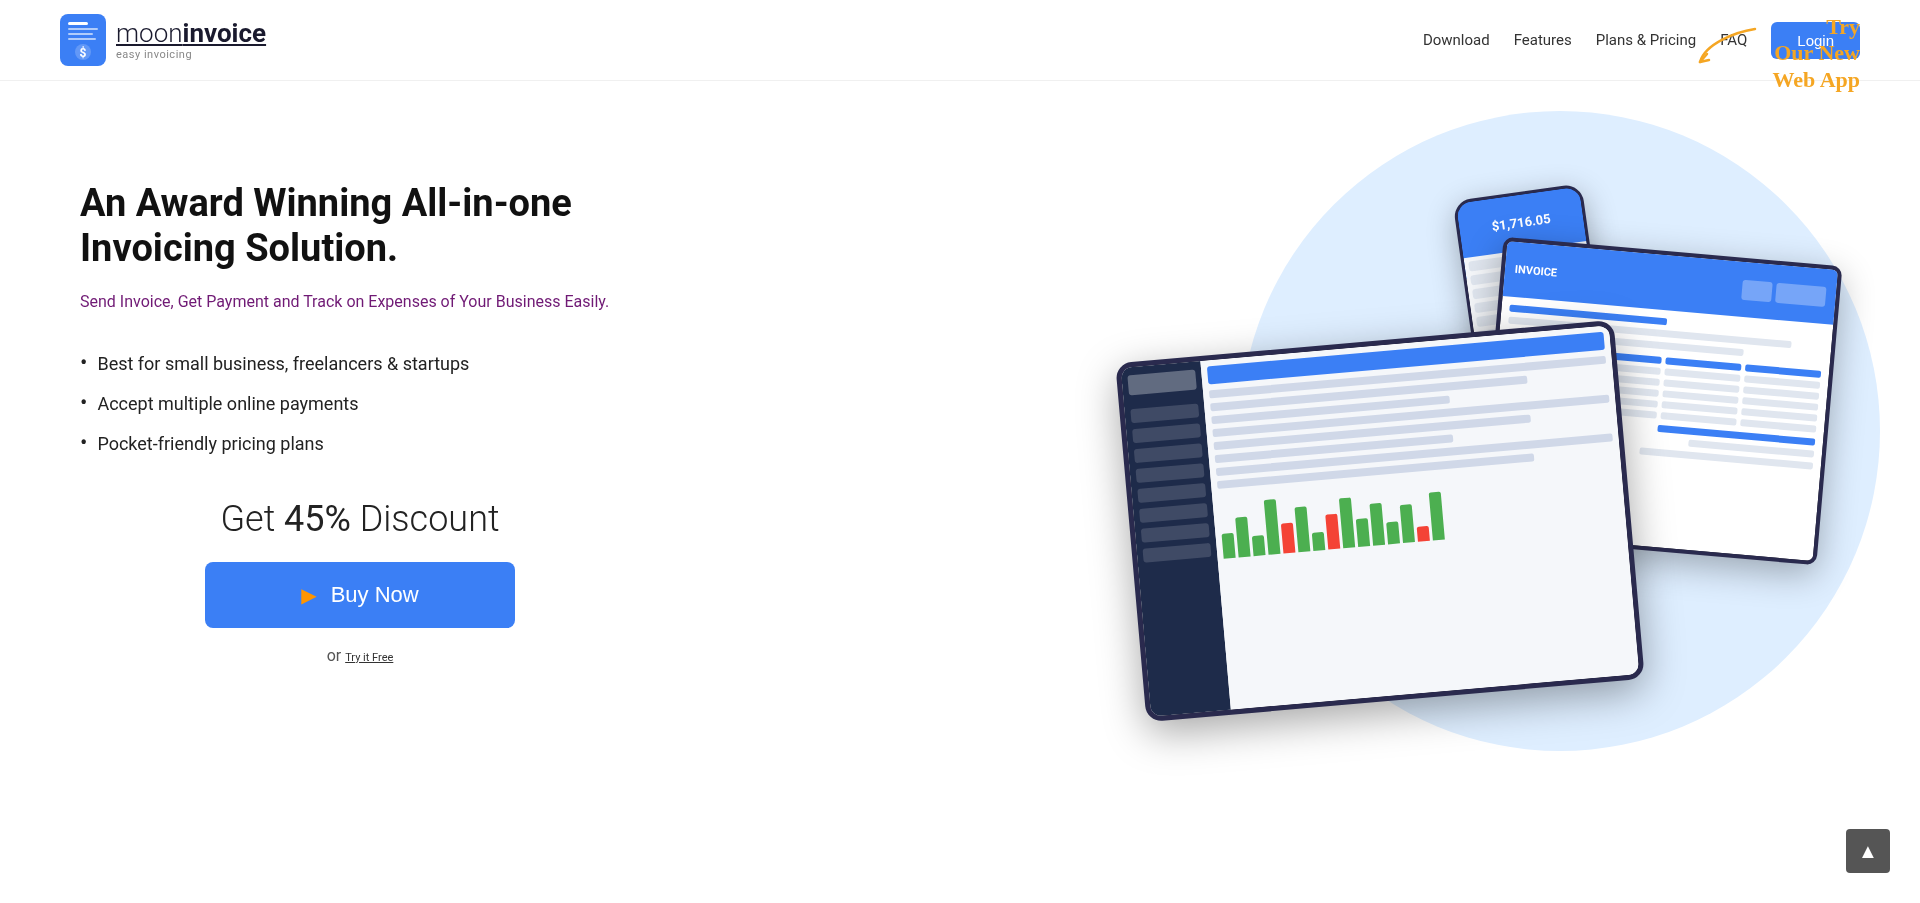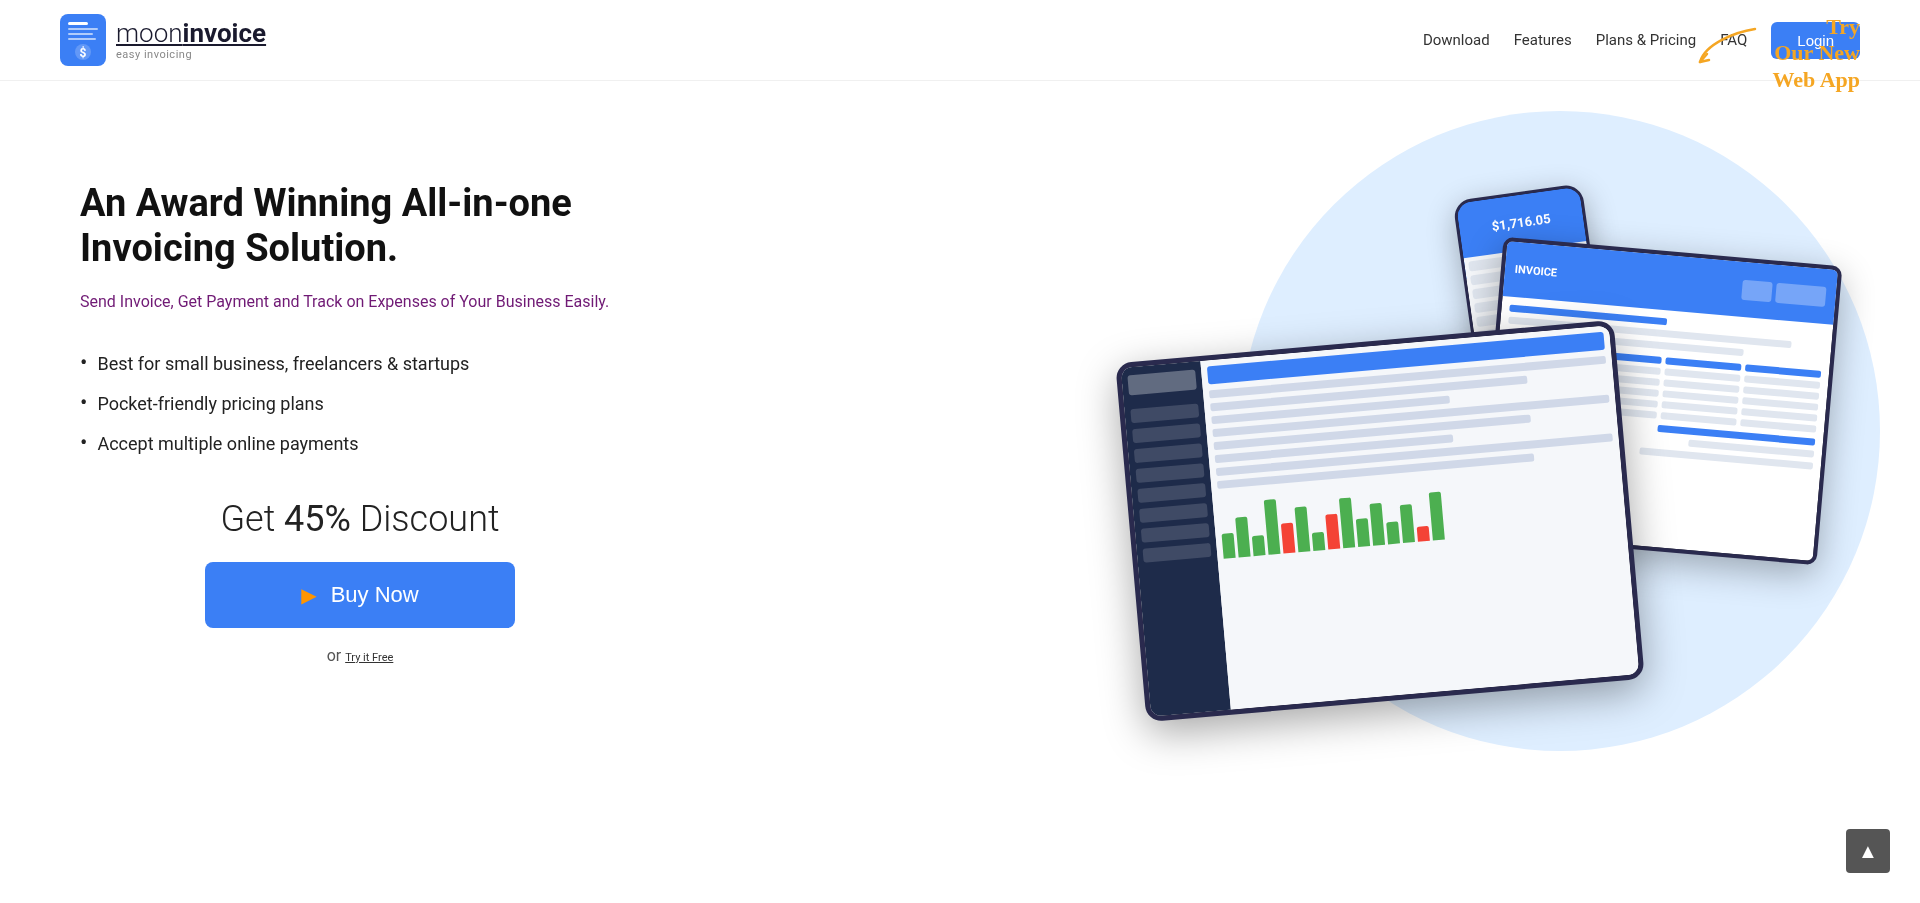--- a/index.html
+++ b/index.html
@@ -489,22 +489,22 @@
 </nav>
 
 <section class="hero">
 
   <div class="hero-left">
     <h1 class="hero-title">An Award Winning All-in-one Invoicing Solution.</h1>
     <p class="hero-subtitle">Send Invoice, Get Payment and Track on Expenses of Your Business Easily.</p>
 
     <ul class="bullet-list">
       <li>Best for small business, freelancers &amp; startups</li>
+      <li>Accept multiple online payments</li>
       <li>Pocket-friendly pricing plans</li>
-      <li>Accept multiple online payments</li>
     </ul>
 
     <p class="discount-text">
       <span>Get </span><strong>45%</strong><span> Discount</span>
     </p>
 
     <button class="buy-now-btn">
       <span class="buy-arrow">▶</span>
       <span>Buy Now</span>
     </button>

